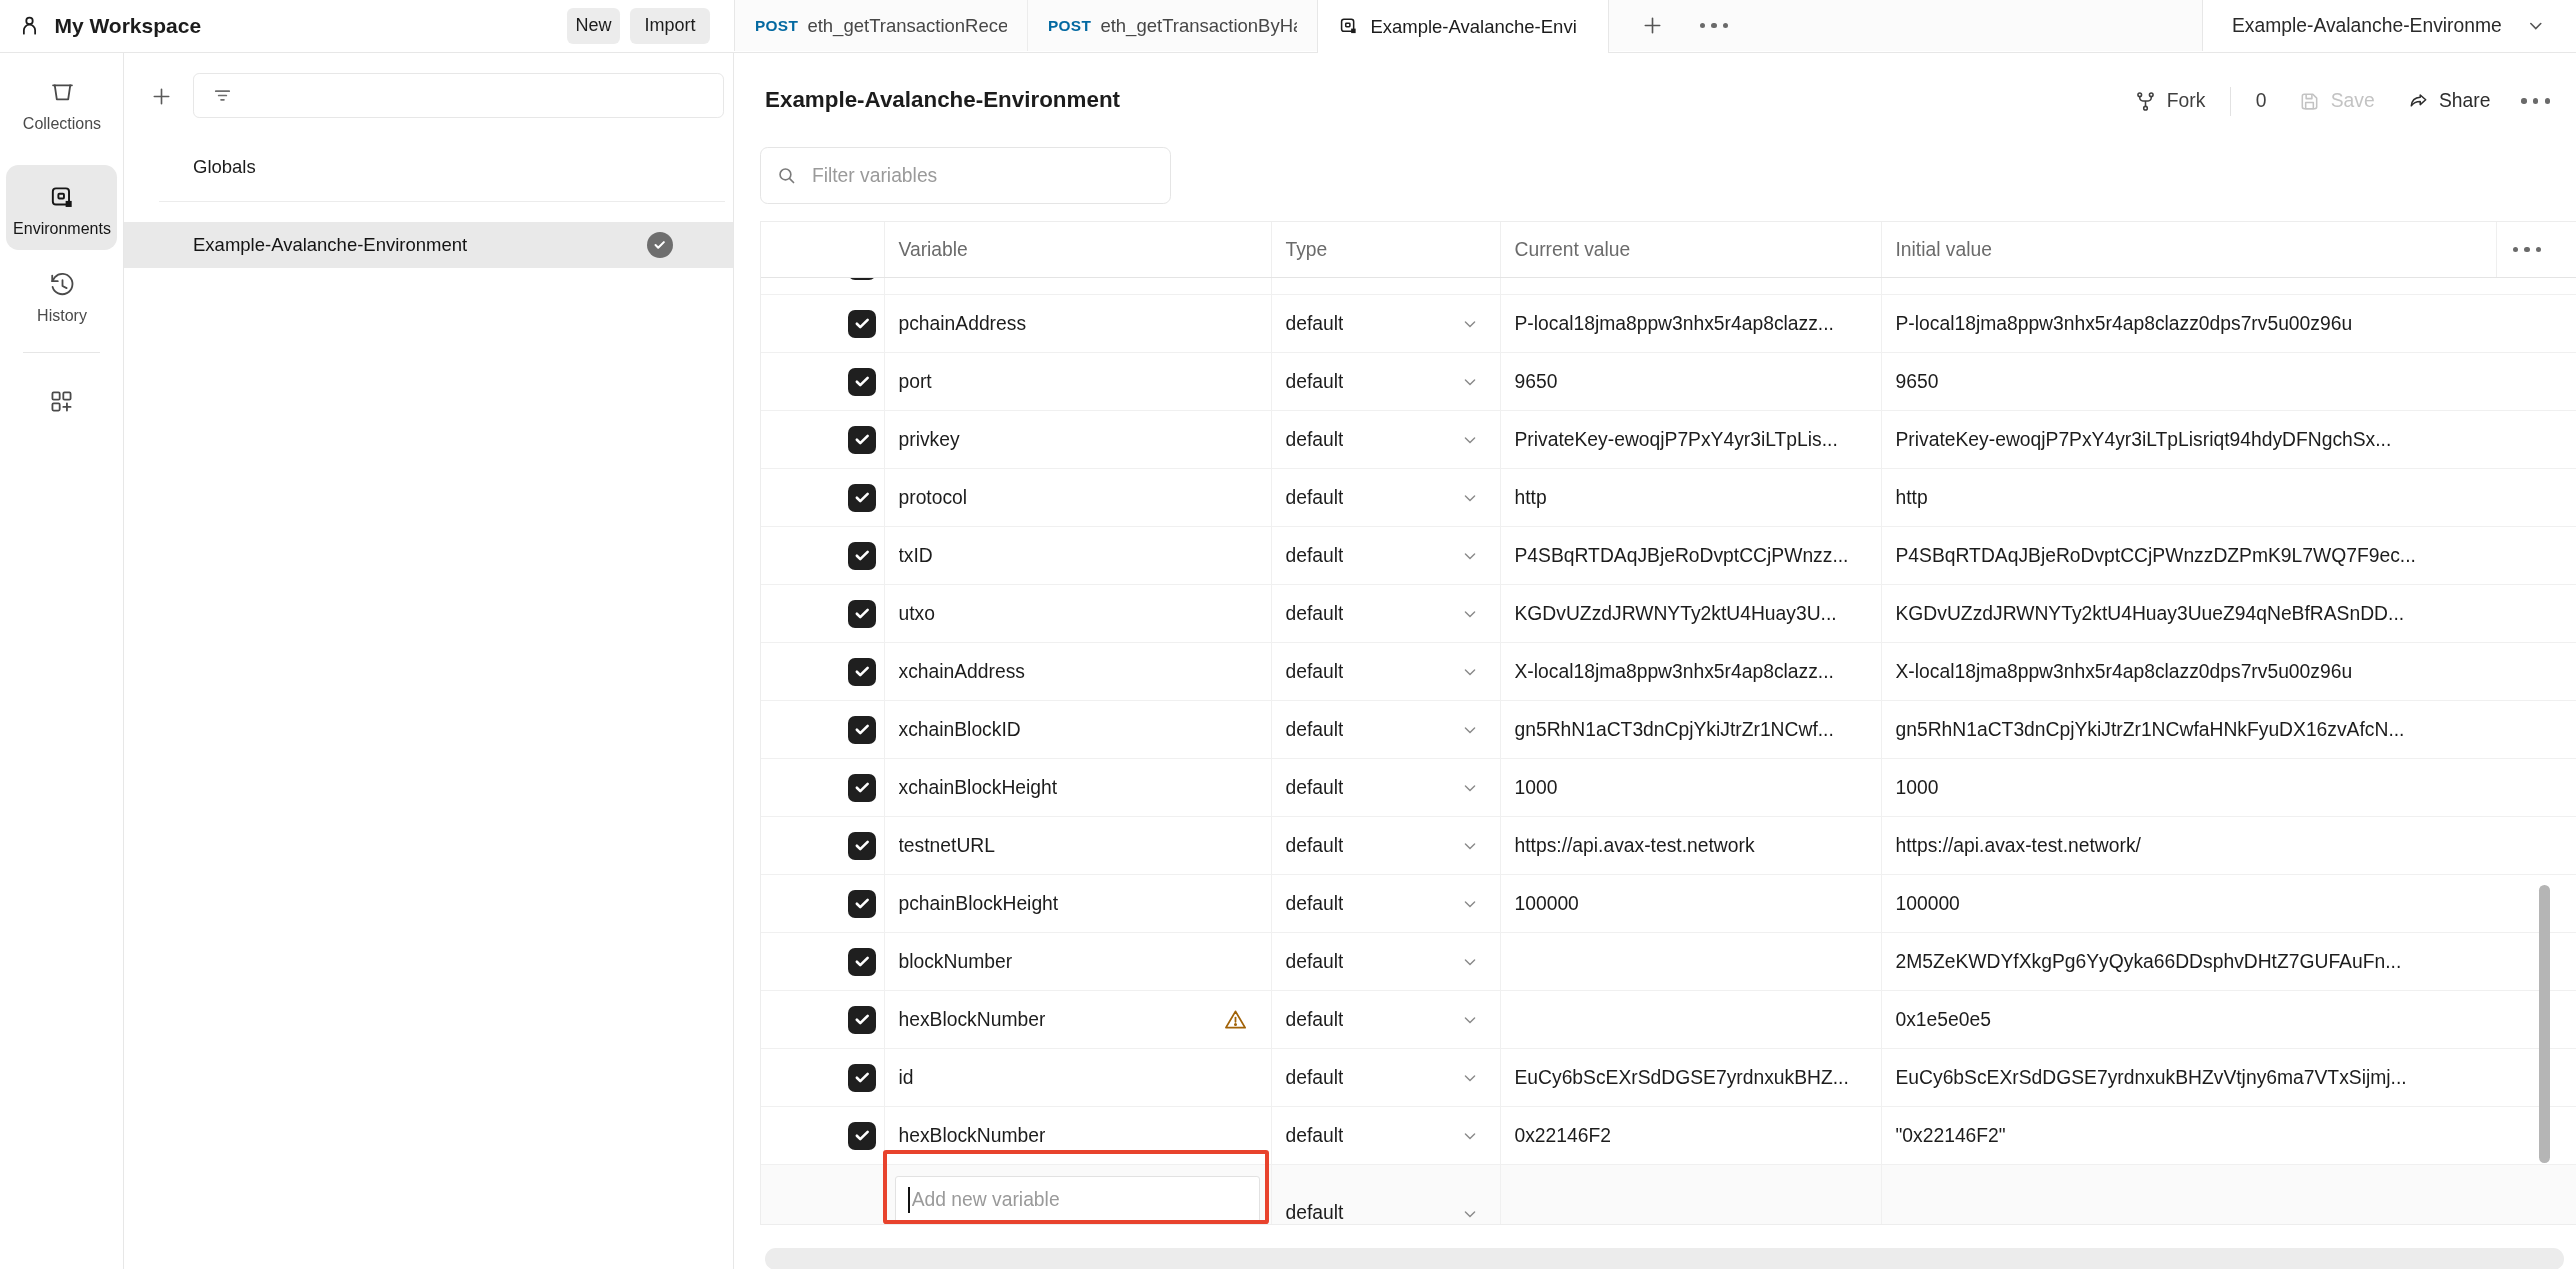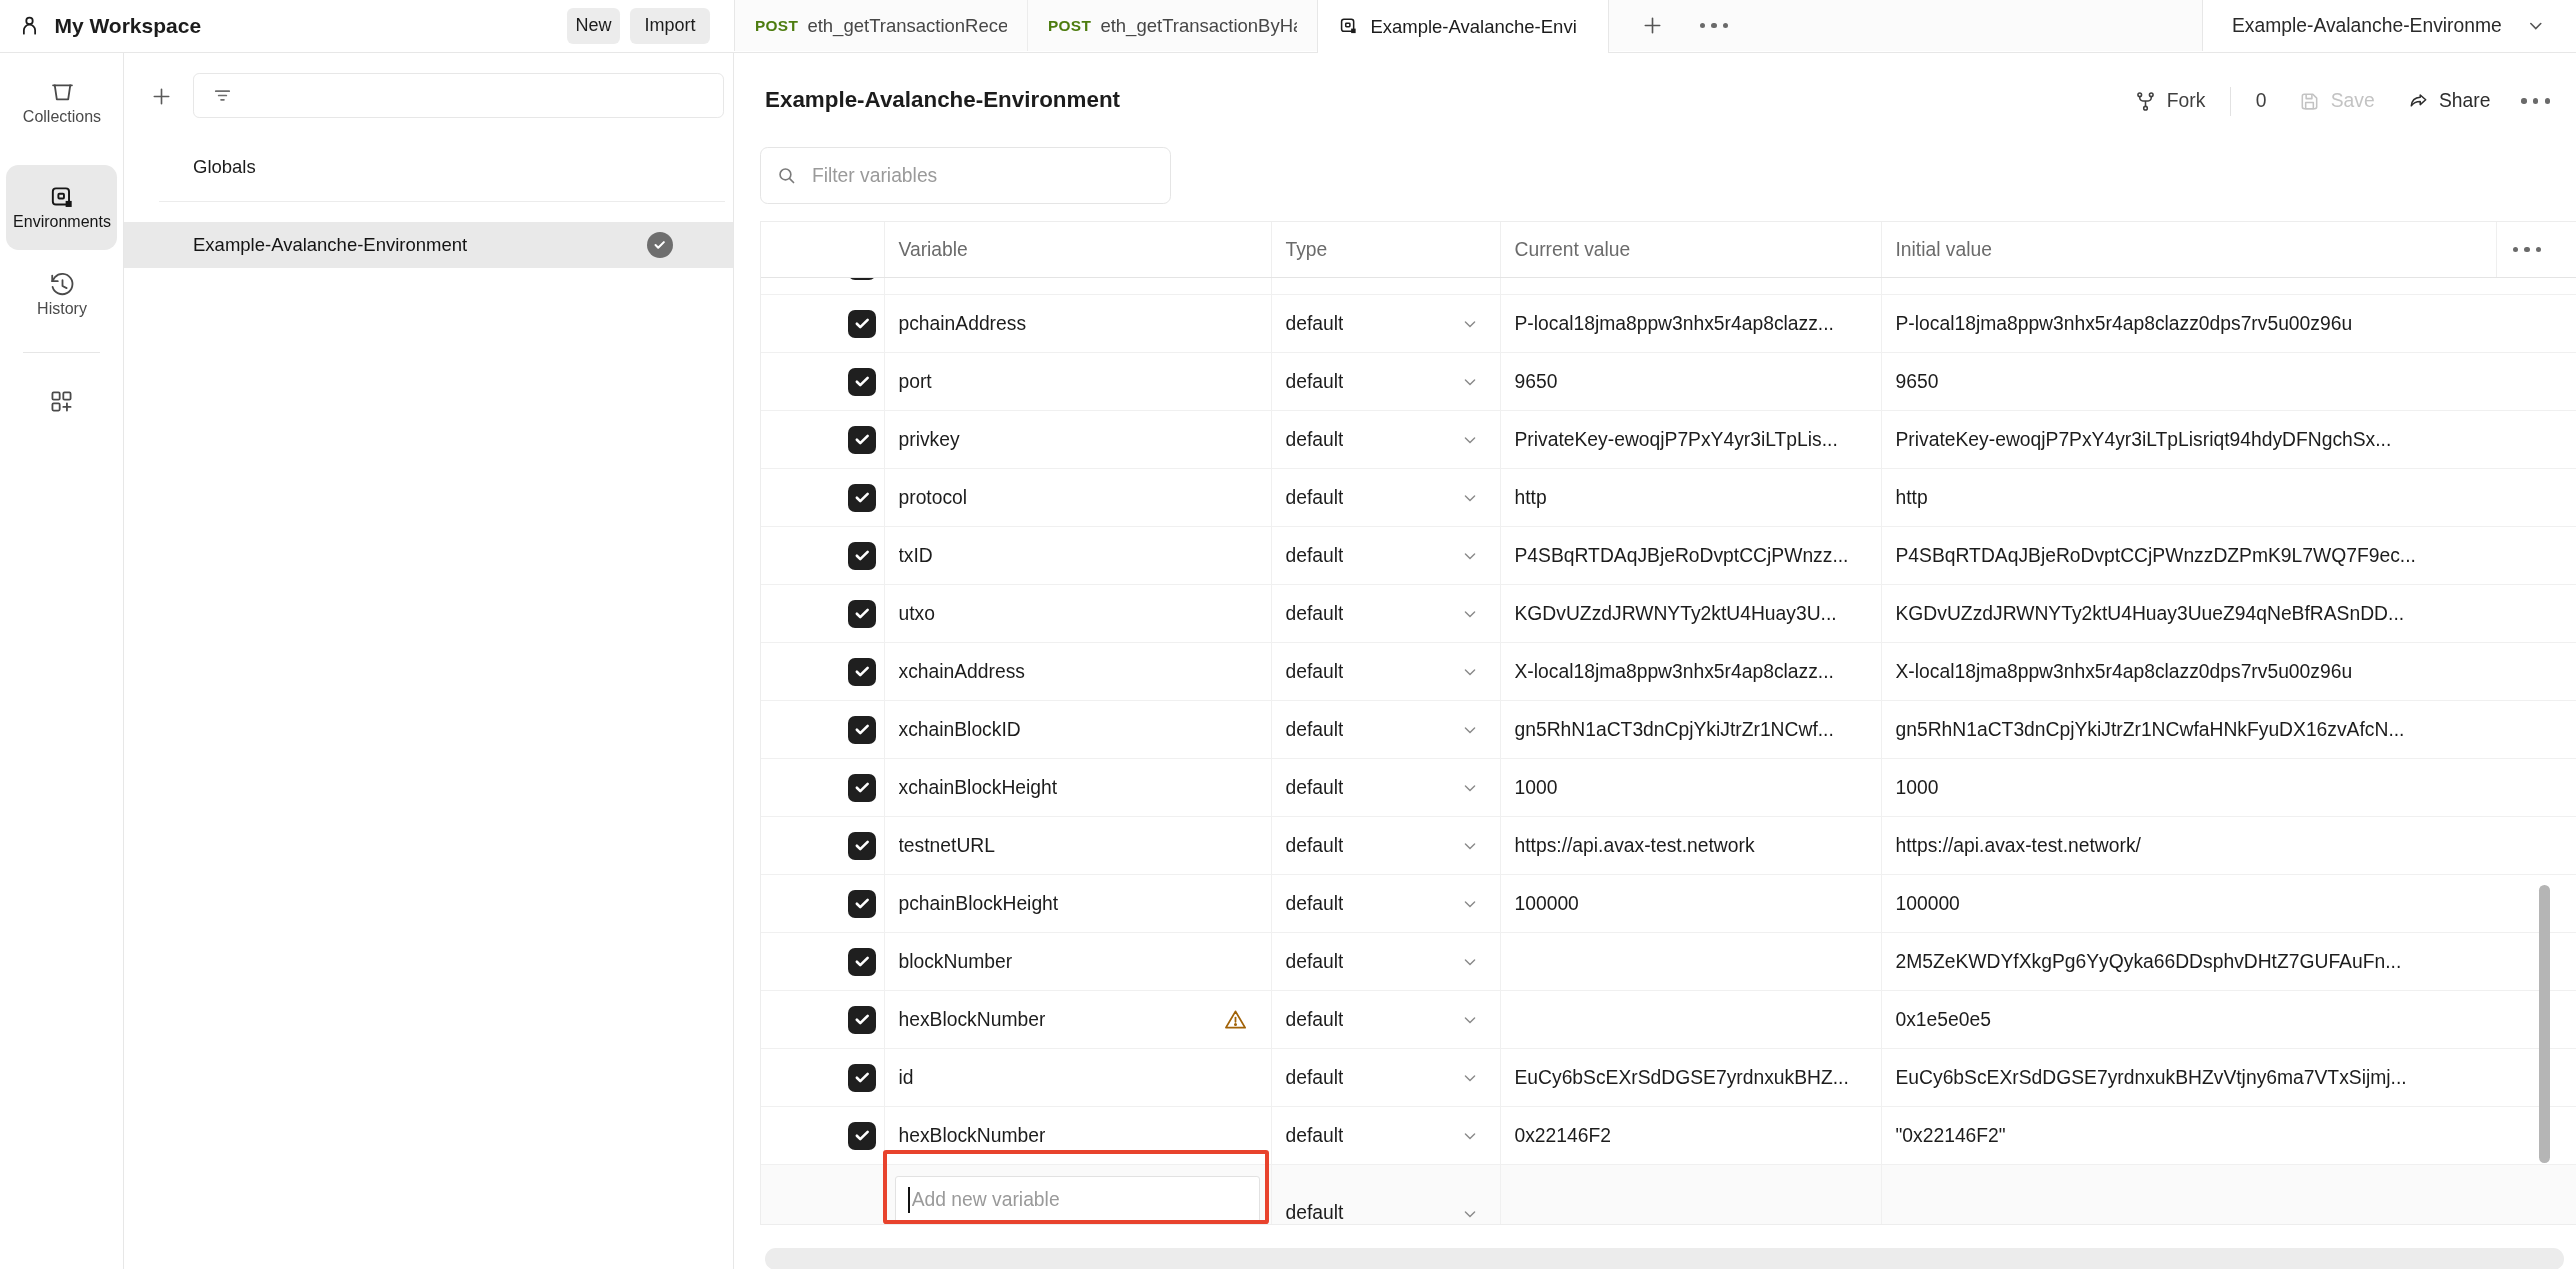--- a/index.html
+++ b/index.html
@@ -13,40 +13,40 @@
   .user-ic{margin-left:17px}
   .ws-title{margin-left:12.4px;font-size:21px;font-weight:600}
   .btn-chip{position:absolute;top:7.7px;height:36px;background:#ececec;border-radius:6.2px;
             font-size:18px;font-weight:500;display:flex;align-items:center;justify-content:center;color:#1c1c1c;cursor:pointer}
   #btn-new{left:567px;width:53px}
   #btn-import{left:630px;width:80px}
   .tabstrip{position:absolute;left:734px;top:0;width:1469px;height:51px;background:#fbfbfb;
             border-left:1.5px solid #e7e7e7;box-sizing:border-box}
   .tab{position:absolute;top:0;height:51px;display:flex;align-items:center;padding:0 20px;
        box-sizing:border-box;overflow:hidden;white-space:nowrap;cursor:pointer}
-  .tab .method{font-size:15.4px;font-weight:700;color:#4d7c0f;letter-spacing:0.3px;margin-right:9.3px;flex:none}
+  .tab .method{font-size:15.4px;font-weight:700;color:#0369a1;letter-spacing:0.3px;margin-right:9.3px;flex:none}
   .tab .tlabel{font-size:18.5px;color:#474747;overflow:hidden}
   #tab1{left:0;width:292px}
   #tab2{left:292px;width:290px;border-left:1.5px solid #ececec}
   #tab-active{left:582px;width:292px;height:53px;background:#fff;border-left:1.5px solid #e7e7e7;
               border-right:1.5px solid #e7e7e7;z-index:12}
   #tab-active .tlabel{color:#1c1c1c;margin-left:10.8px;font-weight:500}
   .tab-tool{position:absolute;top:5.4px;width:42px;height:40px;display:flex;align-items:center;
             justify-content:center;cursor:pointer}
   #tab-plus{left:896px}
   #tab-more{left:958px}
   .env-zone{position:absolute;left:2202px;top:0;width:374px;height:51px;border-left:1.5px solid #e7e7e7;
             box-sizing:border-box;display:flex;align-items:center;justify-content:space-between;
             padding:8px 29px;cursor:pointer}
   .env-zone .elabel{font-size:19.3px;font-weight:500;color:#2a2a2a;white-space:nowrap;overflow:hidden}
   
   .rail{position:absolute;left:0;top:53px;width:124px;bottom:0;border-right:1.5px solid #e7e7e7;
         box-sizing:border-box;background:#fff}
   .rail-item{position:absolute;left:0;width:124px;display:flex;flex-direction:column;align-items:center;
-             cursor:pointer;z-index:2}
+             gap:7px;cursor:pointer;z-index:2}
   .rail-label{font-size:16px;color:#4a4a4a}
   #rail-collections{top:26px}
   #rail-environments{top:131px}
   #rail-environments .rail-label{color:#161616;font-weight:500}
   #rail-env-bg{position:absolute;left:6.2px;right:6.2px;top:112px;height:85px;background:#e9e9e9;border-radius:12.4px;z-index:1}
   #rail-history{top:218px}
   .rail-divider{position:absolute;left:23px;right:23px;top:299px;border-top:1.5px solid #e6e6e6}
   #rail-grid{position:absolute;left:47px;top:334px;cursor:pointer}
   
   .sidebar{position:absolute;left:124px;top:53px;width:610px;bottom:0;border-right:1.5px solid #e7e7e7;

